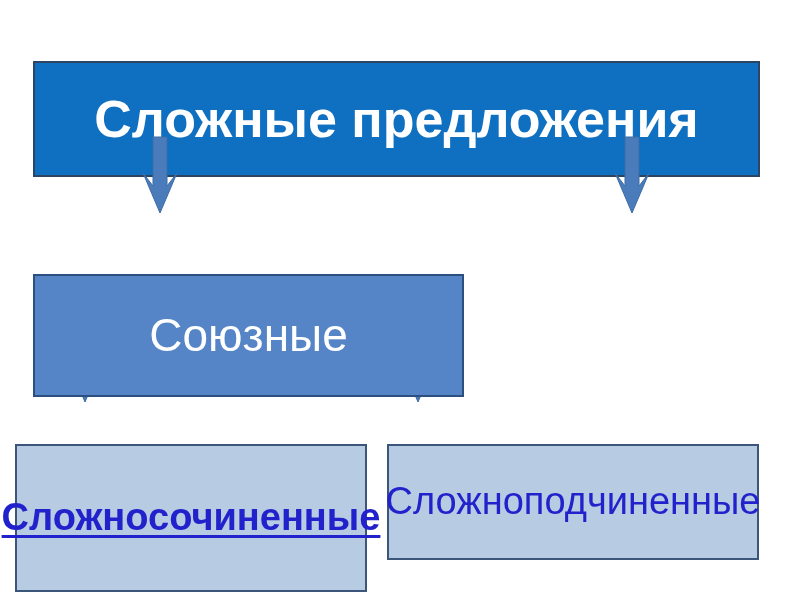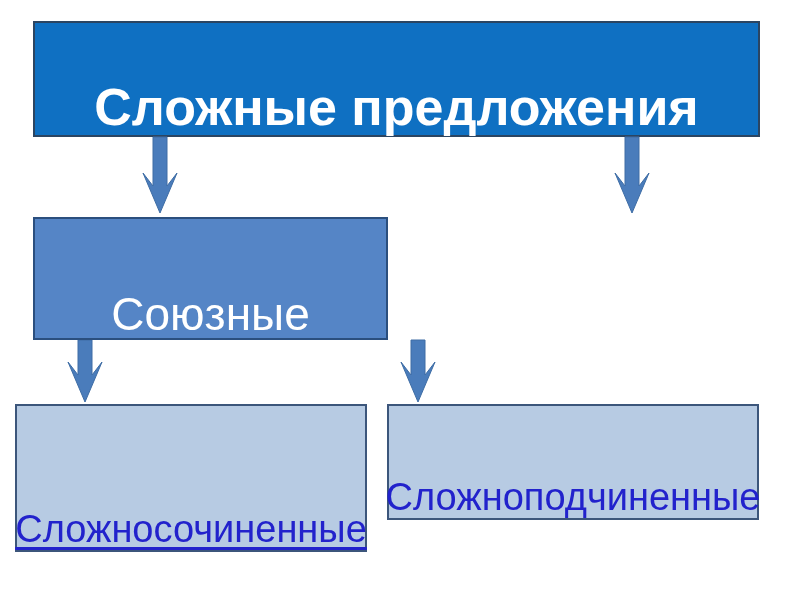--- a/index.html
+++ b/index.html
@@ -12,44 +12,45 @@
     position: relative;
     width: 800px;
     height: 600px;
     background: #ffffff;
     overflow: hidden;
   }
   .node {
     position: absolute;
     box-sizing: border-box;
     display: flex;
-    align-items: flex-end;
+    align-items: center;
     justify-content: center;
     text-align: center;
     line-height: 1.05;
+    margin-top: 40px;
   }
   .node-title {
     left: 33px; top: 21px;
     width: 727px; height: 116px;
     background: #0F70C2;
     border: 2px solid #2B4562;
     color: #ffffff;
     font-size: 52px;
     font-weight: bold;
   }
   .node-mid {
     background: #5585C6;
     border: 2px solid #2B4F7E;
     color: #ffffff;
     font-size: 46px;
     font-weight: normal;
   }
   .node-mid-left {
-    left: 33px; top: 217px;
-    width: 355px; height: 123px;
+    left: 33px; top: 234px;
+    width: 431px; height: 123px;
   }
   .node-mid-right {
     left: 465px; top: 217px;
     width: 298px; height: 123px;
   }
   .node-bottom {
     background: #B7CBE3;
     border: 2px solid #3C567B;
     color: #2222CC;
     font-size: 38px;
@@ -60,20 +61,21 @@
     width: 352px; height: 148px;
   }
   .node-bottom-right {
     left: 387px; top: 404px;
     width: 372px; height: 116px;
   }
   .link-underlined {
     text-decoration: underline;
     text-underline-offset: 5px;
     cursor: pointer;
+    font-weight: bold;
   }
   .arrows-layer {
     position: absolute;
     left: 0; top: 0;
     width: 800px;
     height: 600px;
     pointer-events: none;
   }
   .arrow {
     fill: #4A7CBB;

